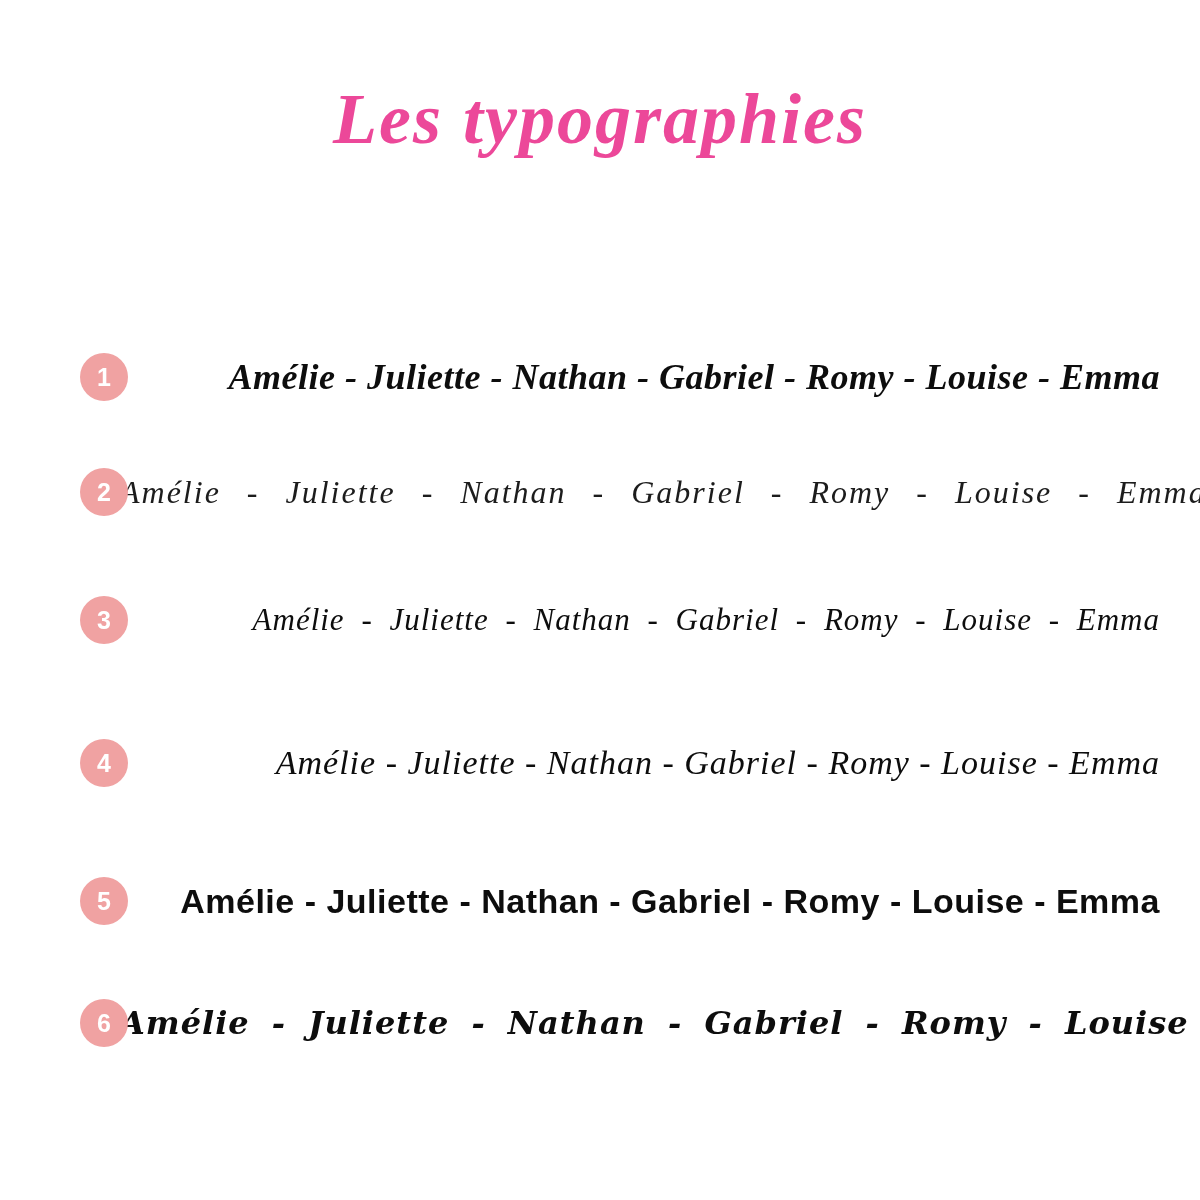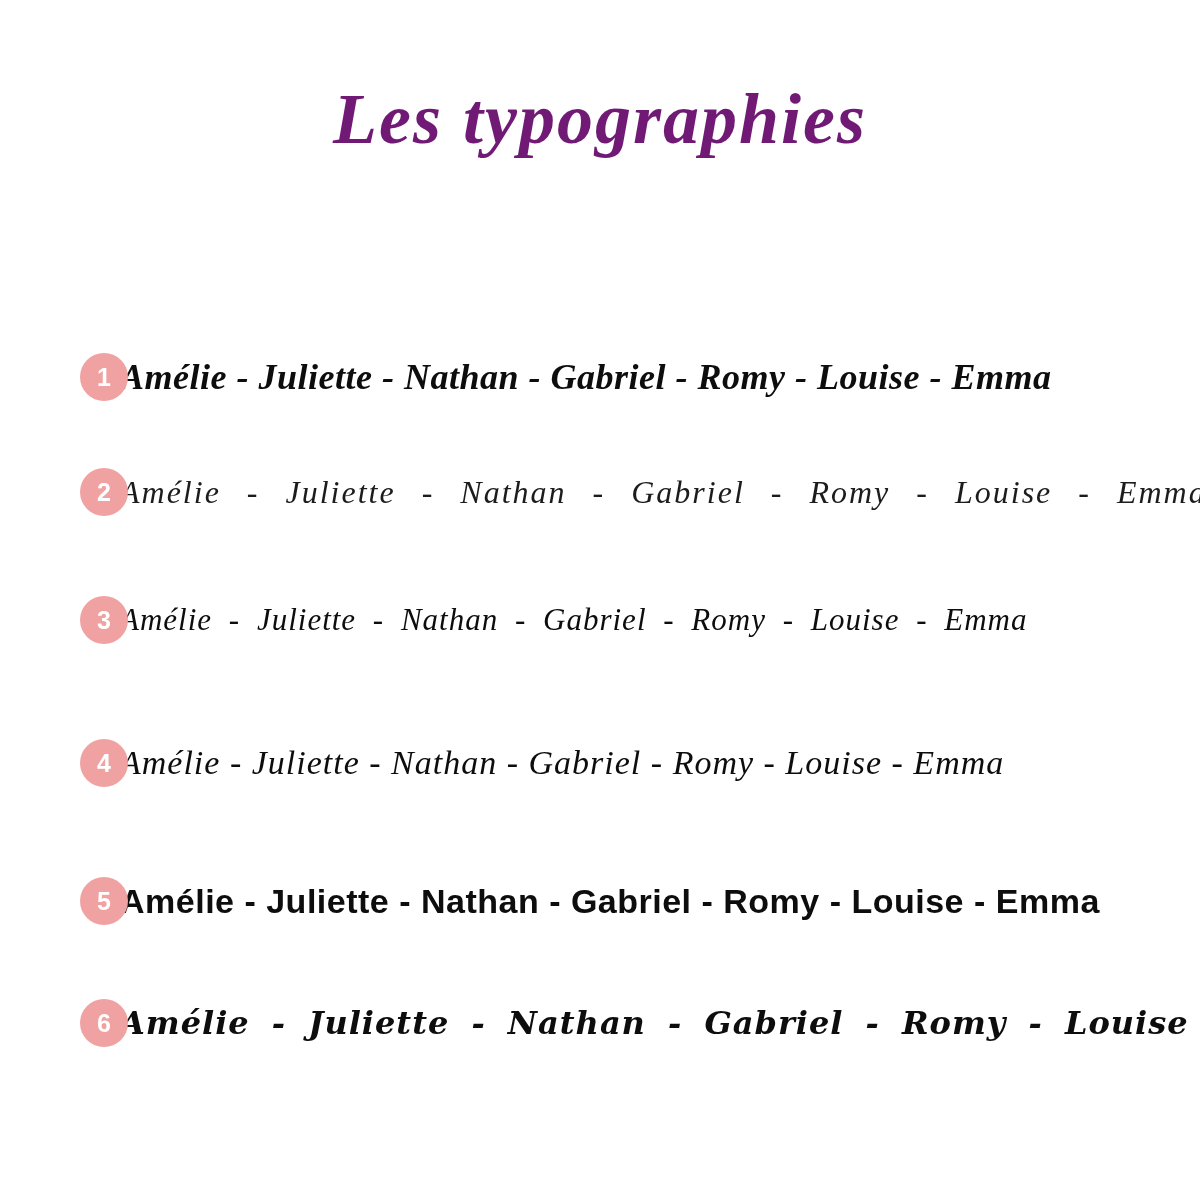--- a/index.html
+++ b/index.html
@@ -19,21 +19,21 @@
     position: absolute;
     top: 78px;
     left: 0;
     width: 100%;
     text-align: center;
     font-family: cursive;
     font-style: italic;
     font-weight: 700;
     font-size: 72px;
     letter-spacing: 2px;
-    color: #701a75;
+    color: #ec4899;
     white-space: nowrap;
   }
   .type-row {
     position: absolute;
     left: 0;
     width: 100%;
     height: 70px;
     display: flex;
     align-items: center;
   }
@@ -52,21 +52,21 @@
     justify-content: center;
     font-family: "Liberation Sans", sans-serif;
     font-weight: 700;
     font-size: 25px;
     line-height: 1;
   }
   .row-text {
     width: 100%;
     padding-left: 120px;
     padding-right: 40px;
-    text-align: left;
+    text-align: right;
     color: #0d0d0d;
     white-space: nowrap;
   }
   
   .style-1 { top: 342px; }
   .style-1 .row-text {
     font-family: cursive; font-style: italic; font-weight: 700;
     font-size: 36px; letter-spacing: 0.5px;
   }
   .style-2 { top: 457px; }

